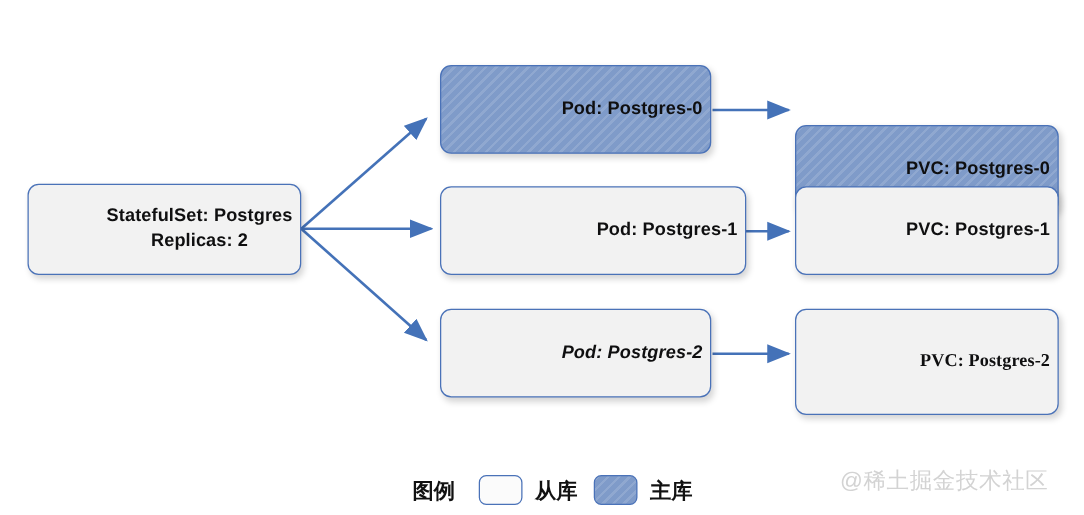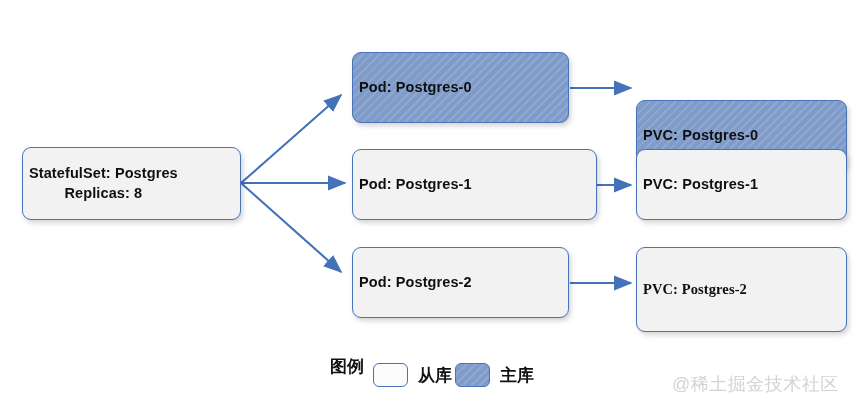--- a/index.html
+++ b/index.html
@@ -30,21 +30,21 @@
 
   
   .node {
     position: absolute;
     z-index: 2;
     box-sizing: border-box;
     border: 1.6px solid #4a72b8;
     border-radius: 9px;
     display: flex;
     align-items: center;
-    justify-content: flex-start;
+    justify-content: flex-end;
     text-align: center;
     color: #0f0f10;
     font-weight: bold;
     font-size: 14.5px;
     line-height: 1.35;
     letter-spacing: 0.1px;
     box-shadow: 2px 3px 5px rgba(0,0,0,0.17);
   }
   .node.plain {
     background: #f2f2f2;
@@ -65,24 +65,25 @@
     display: block;
     padding: 0 6px;
     white-space: pre-line;
   }
 
   
   #legend {
     position: absolute;
     z-index: 3;
     left: 330px;
-    top: 355px;
+    top: 372px;
     height: 40px;
     display: flex;
-    gap: 3px;
+    align-items: center;
+    gap: 13px;
   }
   .legend-title {
     font-size: 17px;
     font-weight: bold;
     color: #111;
     margin-right: 6px;
   }
   .legend-entry {
     display: flex;
     align-items: center;
@@ -144,38 +145,38 @@
 
     <line x1="241" y1="183" x2="341" y2="272" stroke="#4472b8" stroke-width="2.1" marker-end="url(#ah)"></line>
 
     <line x1="570" y1="88" x2="631" y2="88" stroke="#4472b8" stroke-width="2.1" marker-end="url(#ah)"></line>
     <line x1="570" y1="185" x2="631" y2="185" stroke="#4472b8" stroke-width="2.1" marker-end="url(#ah)"></line>
     <line x1="570" y1="283" x2="631" y2="283" stroke="#4472b8" stroke-width="2.1" marker-end="url(#ah)"></line>
   </svg>
 
   <div class="node plain" style="left:22px; top:147px; width:219px; height:73px;">
     <span class="node-label">StatefulSet: Postgres
-Replicas: 8</span>
+Replicas: 2</span>
   </div>
 
   <div class="node primary" style="left:352px; top:52px; width:217px; height:71px;">
     <span class="node-label">Pod: Postgres-0</span>
   </div>
   <div class="node primary" style="left:636px; top:52px; width:211px; height:71px;margin-top:48px;">
     <span class="node-label">PVC: Postgres-0</span>
   </div>
 
   <div class="node plain" style="left:352px; top:149px; width:245px; height:71px;">
     <span class="node-label">Pod: Postgres-1</span>
   </div>
   <div class="node plain" style="left:636px; top:149px; width:211px; height:71px;">
     <span class="node-label">PVC: Postgres-1</span>
   </div>
 
-  <div class="node plain" style="left:352px; top:247px; width:217px; height:71px;">
+  <div class="node plain" style="left:352px; top:247px; width:217px; height:71px;font-style:italic;">
     <span class="node-label">Pod: Postgres-2</span>
   </div>
   <div class="node plain" style="left:636px; top:247px; width:211px; height:85px;font-family:Liberation Serif, serif;">
     <span class="node-label">PVC: Postgres-2</span>
   </div>
 
   <div id="legend">
     <span class="legend-title">图例</span>
 
     <span class="legend-entry">

